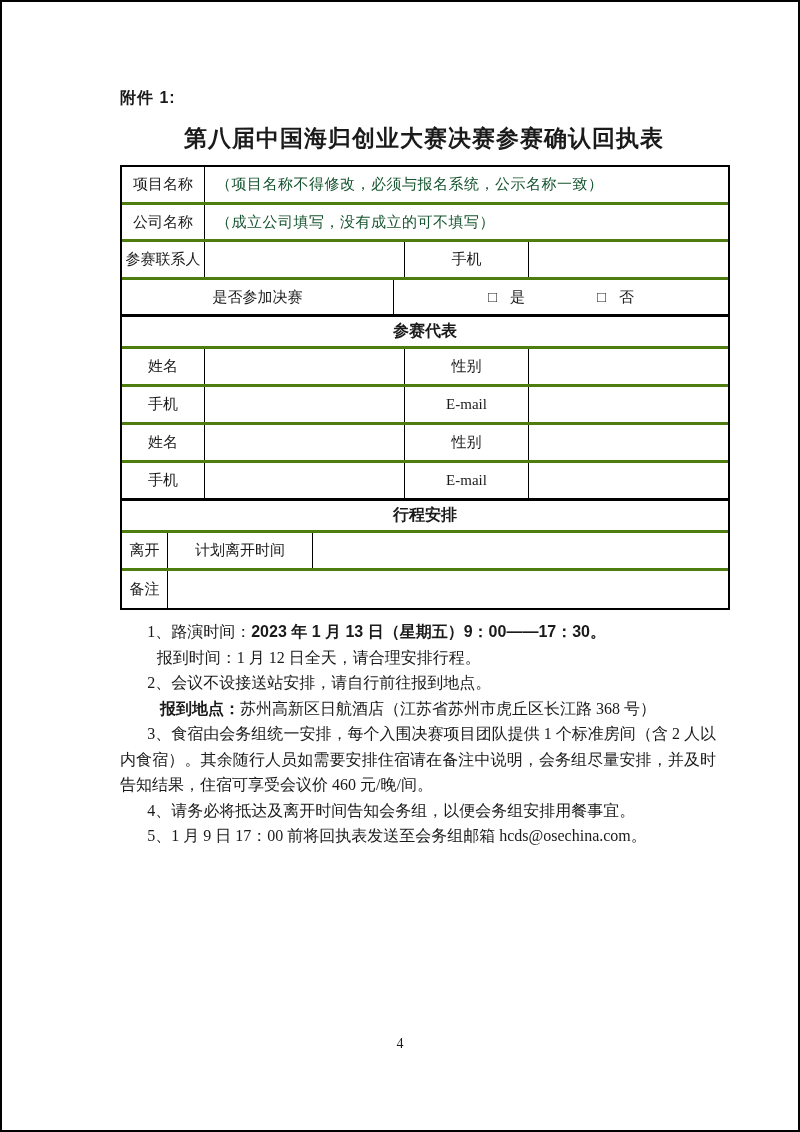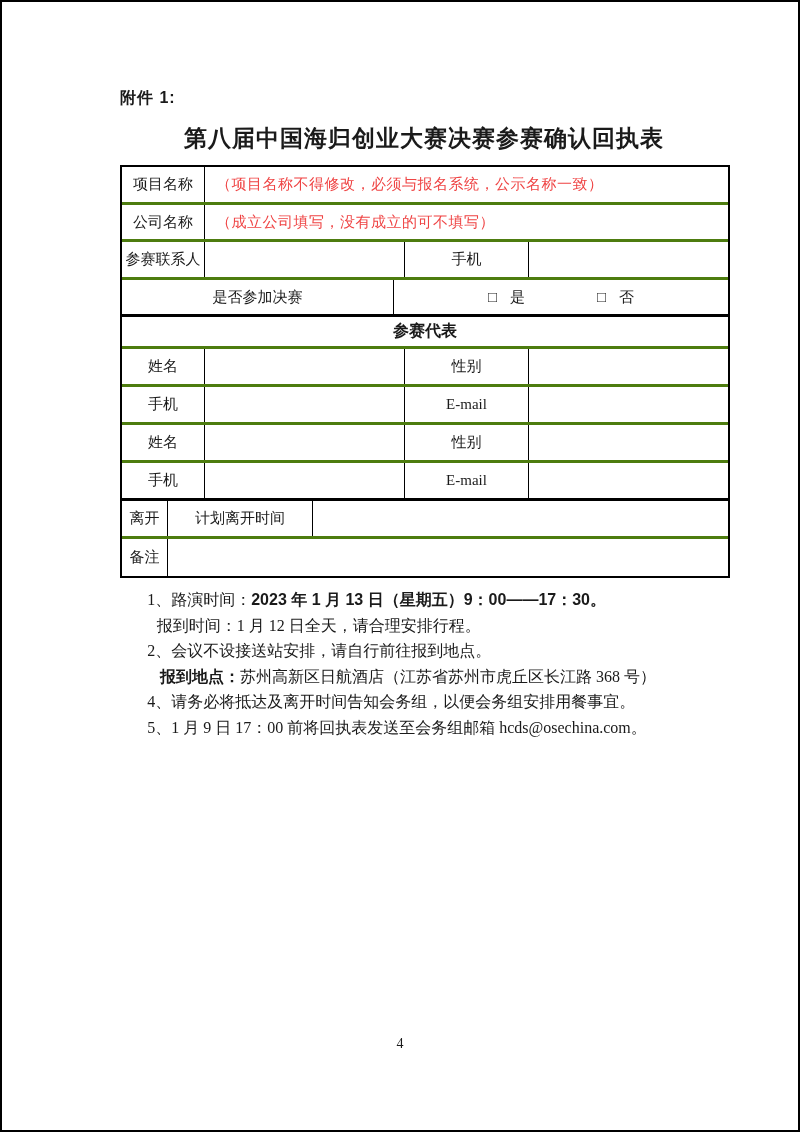--- a/index.html
+++ b/index.html
@@ -55,21 +55,21 @@
   .c2 { width: 200px; flex: none; }
   .c3 { width: 124px; flex: none; }
   .c4 { flex: 1; }
   .c12 { width: 272px; flex: none; }
   .c34 { flex: 1; }
   .a1 { width: 46px; flex: none; }
   .a2 { width: 145px; flex: none; }
   .a3 { flex: 1; }
   .full { flex: 1; text-align: center; }
   .hint-cell { padding-left: 11px; }
-  .hint-text { color: #ef4444; font-size: 15px; letter-spacing: 0.5px; }
+  .hint-text { color: #14532d; font-size: 15px; letter-spacing: 0.5px; }
   .section-head {
     font-family: "Liberation Sans", "DejaVu Sans", sans-serif;
     font-weight: bold; font-size: 16px;
   }
   .checks { display: flex; justify-content: center; gap: 72px; }
   .check-group { display: inline-flex; align-items: center; gap: 13px; cursor: default; }
   .checkbox { font-size: 15px; line-height: 1; }
   
   .notes { margin-top: 9px; width: 596px; font-size: 16px; line-height: 25.5px; }
   .notes-heading {
@@ -161,39 +161,43 @@
       <div class="cell c4"></div>
     </div>
 
     <div class="row h38 thick">
       <div class="cell c1 center">手机</div>
       <div class="cell c2"></div>
       <div class="cell c3 center">E-mail</div>
       <div class="cell c4"></div>
     </div>
 
+    <div class="row h32">
+      <div class="cell full center section-head">行程安排</div>
+    </div>
 
 
     <div class="row h38">
       <div class="cell a1 center">离开</div>
       <div class="cell a2 center">计划离开时间</div>
       <div class="cell a3"></div>
     </div>
 
     <div class="row h37">
       <div class="cell a1 center">备注</div>
       <div class="cell a3"></div>
     </div>
 
   </div>
 
   <div class="notes">
     <p class="note ind1"><span>1、路演时间：</span><b>2023 年 1 月 13 日（星期五）9：00——17：30。</b></p>
     <p class="note ind2">报到时间：1 月 12 日全天，请合理安排行程。</p>
     <p class="note ind1">2、会议不设接送站安排，请自行前往报到地点。</p>
     <p class="note ind2b"><b>报到地点：</b><span>苏州高新区日航酒店（江苏省苏州市虎丘区长江路 368 号）</span></p>
+    <p class="note ind1 just">3、食宿由会务组统一安排，每个入围决赛项目团队提供 1 个标准房间（含 2 人以内食宿）。其余随行人员如需要安排住宿请在备注中说明，会务组尽量安排，并及时告知结果，住宿可享受会议价 460 元/晚/间。</p>
     <p class="note ind1">4、请务必将抵达及离开时间告知会务组，以便会务组安排用餐事宜。</p>
     <p class="note ind1">5、1 月 9 日 17：00 前将回执表发送至会务组邮箱 hcds@osechina.com。</p>
   </div>
 
   <div class="page-number">4</div>
 
 </div>
 
 </body></html>

